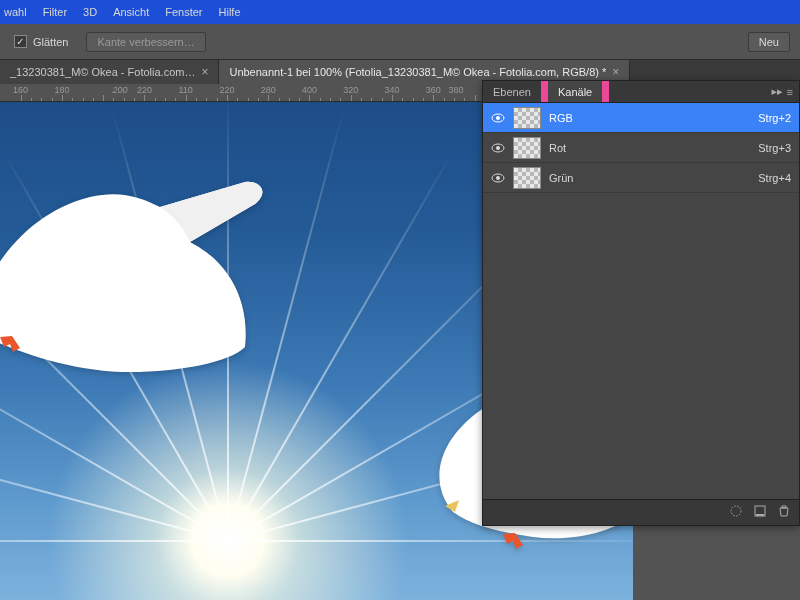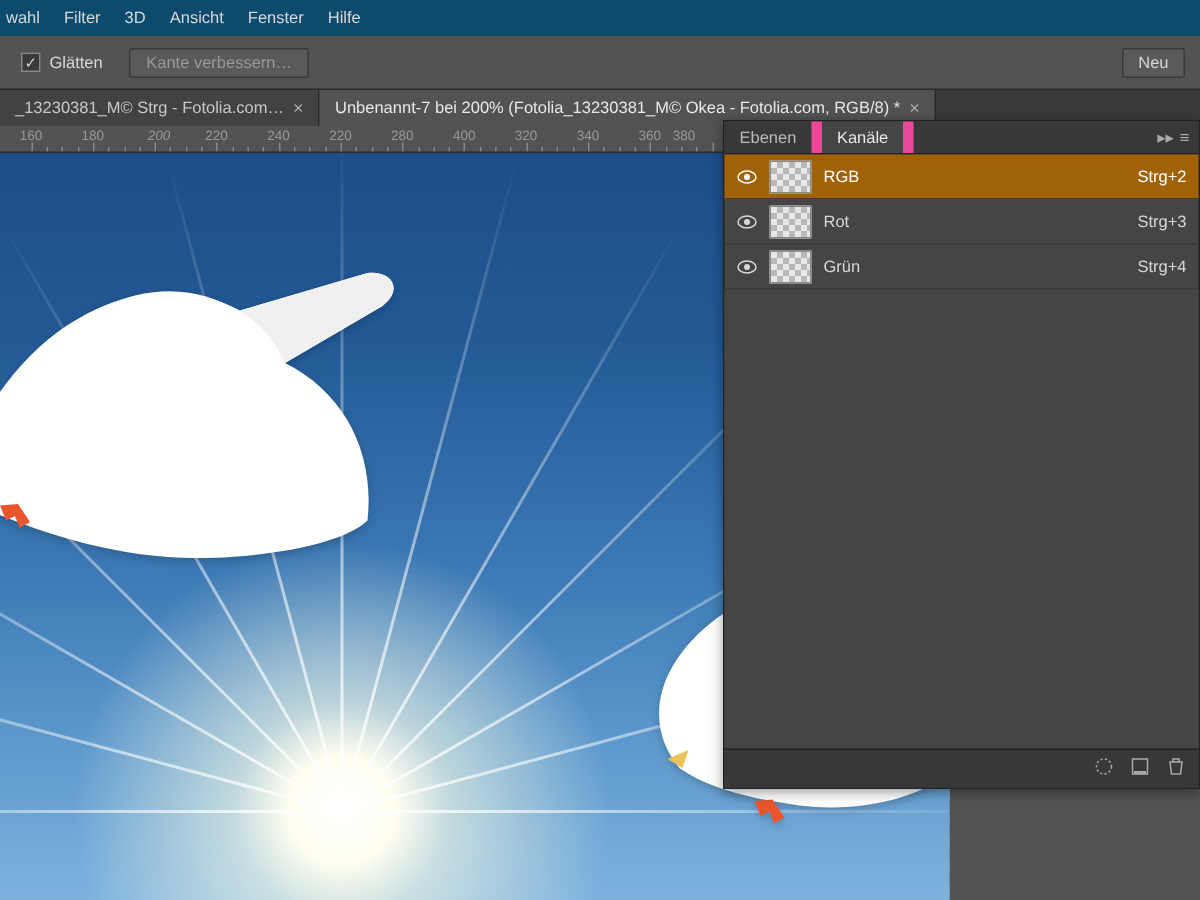--- a/index.html
+++ b/index.html
@@ -1,18 +1,18 @@
 <!DOCTYPE html>
 <html><head>
   <meta charset="utf-8">
   <style>
     * { margin: 0; padding: 0; box-sizing: border-box; font-family: "Segoe UI", Tahoma, sans-serif; }
     body { width: 800px; height: 600px; overflow: hidden; background: #535353; position: relative; }
     
-    .menubar { height: 24px; background: #0c4a6e; display: flex; align-items: center; padding: 0 4px; font-size: 11px; color: #d8d8d8; }
+    .menubar { height: 24px; background: #1d4ed8; display: flex; align-items: center; padding: 0 4px; font-size: 11px; color: #d8d8d8; }
     .menubar span { padding: 4px 8px; cursor: default; white-space: nowrap; }
     .menubar .truncated { padding-left: 0; }
     
     .options-bar { height: 36px; background: #535353; border-bottom: 1px solid #2a2a2a; display: flex; align-items: center; padding: 0 8px; gap: 12px; font-size: 11px; color: #d8d8d8; justify-content: space-between; }
     .options-left { display: flex; align-items: center; gap: 12px; }
     .checkbox-label { display: flex; align-items: center; gap: 6px; padding: 2px 6px; }
     .checkbox { width: 13px; height: 13px; border: 1px solid #888; background: #3a3a3a; display: inline-flex; align-items: center; justify-content: center; font-size: 10px; }
     .btn { background: #5a5a5a; border: 1px solid #3a3a3a; padding: 3px 10px; color: #999; font-size: 11px; border-radius: 2px; }
     .btn-right { background: #5a5a5a; border: 1px solid #3a3a3a; padding: 3px 10px; color: #d8d8d8; font-size: 11px; border-radius: 2px; margin-right: 2px; }
     
@@ -59,21 +59,21 @@
     
     
     .panel { position: absolute; top: 80px; right: 0; width: 318px; background: #454545; border: 1px solid #222; box-shadow: 0 2px 8px rgba(0,0,0,.4); }
     .panel-tabs { height: 22px; background: #383838; display: flex; align-items: stretch; font-size: 11px; border-bottom: 1px solid #222; }
     .ptab { padding: 0 10px; display: flex; align-items: center; color: #bbb; border-right: 7px solid #ec4899; }
     .ptab.active { background: #454545; color: #e8e8e8; }
     .panel-menu { margin-left: auto; display: flex; align-items: center; gap: 4px; padding: 0 6px; color: #aaa; font-size: 11px; }
     
     .channel-list { }
     .channel-row { height: 30px; display: flex; align-items: center; padding: 0 8px; gap: 8px; border-bottom: 1px solid #3a3a3a; font-size: 11px; }
-    .channel-row.selected { background: #a16207; color: #fff; }
+    .channel-row.selected { background: #3b82f6; color: #fff; }
     .channel-row:not(.selected) { color: #d8d8d8; }
     .eye { width: 14px; height: 14px; display:flex; align-items:center; justify-content:center; }
     .thumb { width: 28px; height: 22px; border: 1px solid #888; 
       background-image: 
         linear-gradient(45deg, #b8b8b8 25%, transparent 25%),
         linear-gradient(-45deg, #b8b8b8 25%, transparent 25%),
         linear-gradient(45deg, transparent 75%, #b8b8b8 75%),
         linear-gradient(-45deg, transparent 75%, #b8b8b8 75%);
       background-size: 8px 8px;
       background-position: 0 0, 0 4px, 4px -4px, -4px 0;
@@ -102,52 +102,52 @@
       <span class="checkbox">✓</span>
       <span>Glätten</span>
     </div>
     <div class="btn">Kante verbessern…</div>
   </div>
   <div class="btn-right">Neu</div>
 </div>
 
 <div class="tabs-bar">
   <div class="tab inactive">
-    <span>_13230381_M© Strg - Fotolia.com…</span>
+    <span>_13230381_M© Okea - Fotolia.com…</span>
     <span class="close">×</span>
   </div>
   <div class="tab active">
-    <span>Unbenannt-7 bei 200% (Fotolia_13230381_M© Okea - Fotolia.com, RGB/8) *</span>
+    <span>Unbenannt-1 bei 100% (Fotolia_13230381_M© Okea - Fotolia.com, RGB/8) *</span>
     <span class="close">×</span>
   </div>
 </div>
 
 <div class="ruler">
   <div class="ruler-marks" id="ruler-marks">
       <div class="ruler-num" style="left: 20.6316px;">160</div>
       <div class="ruler-tick" style="left: 20.6316px; height: 6px;"></div>
       <div class="ruler-tick" style="left: 30.9474px; height: 3px;"></div>
       <div class="ruler-tick" style="left: 41.2632px; height: 3px;"></div>
       <div class="ruler-tick" style="left: 51.5789px; height: 3px;"></div>
       <div class="ruler-num" style="left: 61.8947px;">180</div>
       <div class="ruler-tick" style="left: 61.8947px; height: 6px;"></div>
       <div class="ruler-tick" style="left: 72.2105px; height: 3px;"></div>
       <div class="ruler-tick" style="left: 82.5263px; height: 3px;"></div>
       <div class="ruler-tick" style="left: 92.8421px; height: 3px;"></div>
-      <div class="ruler-num" style="left: 106px; font-style: italic;">200</div>
+      <div class="ruler-num" style="left: 120px; font-style: italic;">200</div>
       <div class="ruler-tick" style="left: 103.158px; height: 6px;"></div>
       <div class="ruler-tick" style="left: 113.474px; height: 3px;"></div>
       <div class="ruler-tick" style="left: 123.789px; height: 3px;"></div>
       <div class="ruler-tick" style="left: 134.105px; height: 3px;"></div>
       <div class="ruler-num" style="left: 144.421px;">220</div>
       <div class="ruler-tick" style="left: 144.421px; height: 6px;"></div>
       <div class="ruler-tick" style="left: 154.737px; height: 3px;"></div>
       <div class="ruler-tick" style="left: 165.053px; height: 3px;"></div>
       <div class="ruler-tick" style="left: 175.368px; height: 3px;"></div>
-      <div class="ruler-num" style="left: 185.684px;">240</div>
+      <div class="ruler-num" style="left: 185.684px;">110</div>
       <div class="ruler-tick" style="left: 185.684px; height: 6px;"></div>
       <div class="ruler-tick" style="left: 196px; height: 3px;"></div>
       <div class="ruler-tick" style="left: 206.316px; height: 3px;"></div>
       <div class="ruler-tick" style="left: 216.632px; height: 3px;"></div>
       <div class="ruler-num" style="left: 226.947px;">220</div>
       <div class="ruler-tick" style="left: 226.947px; height: 6px;"></div>
       <div class="ruler-tick" style="left: 237.263px; height: 3px;"></div>
       <div class="ruler-tick" style="left: 247.579px; height: 3px;"></div>
       <div class="ruler-tick" style="left: 257.895px; height: 3px;"></div>
       <div class="ruler-num" style="left: 268.211px;">280</div>

